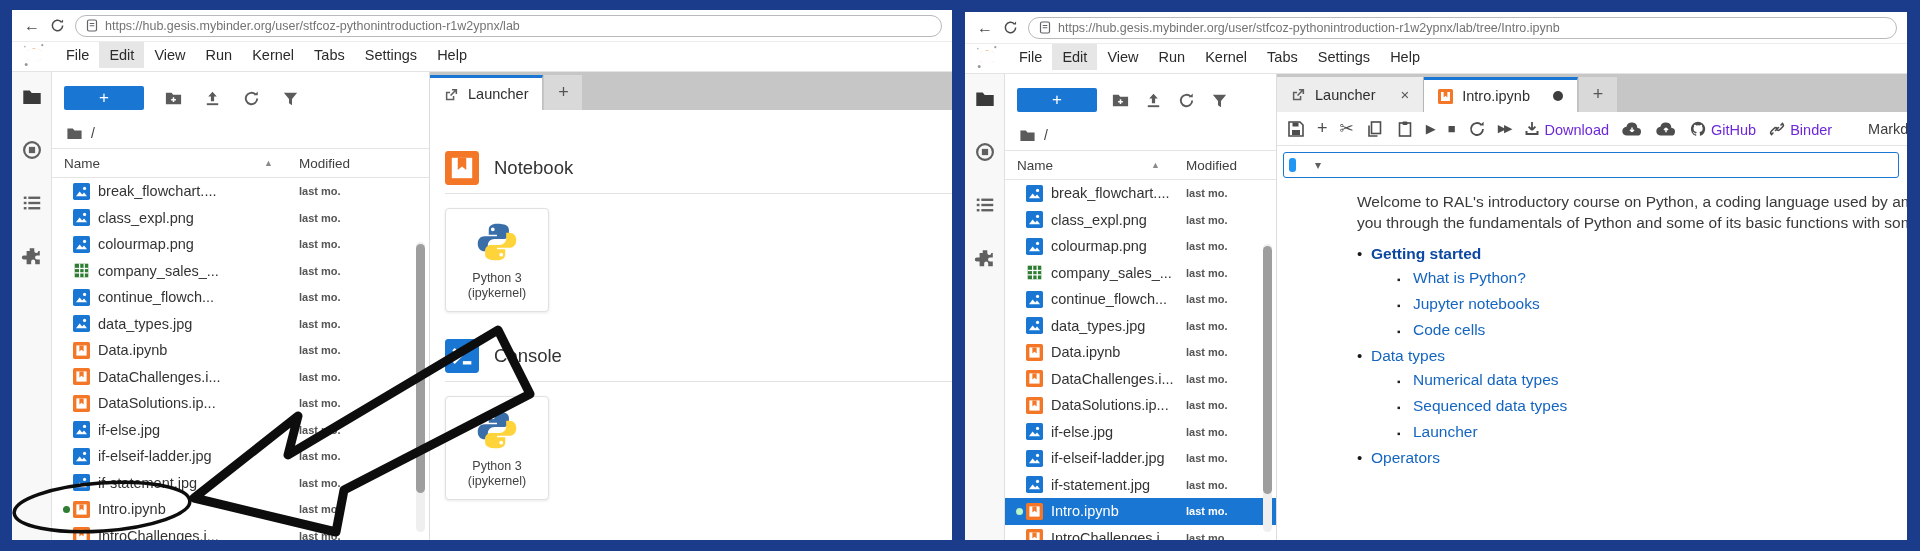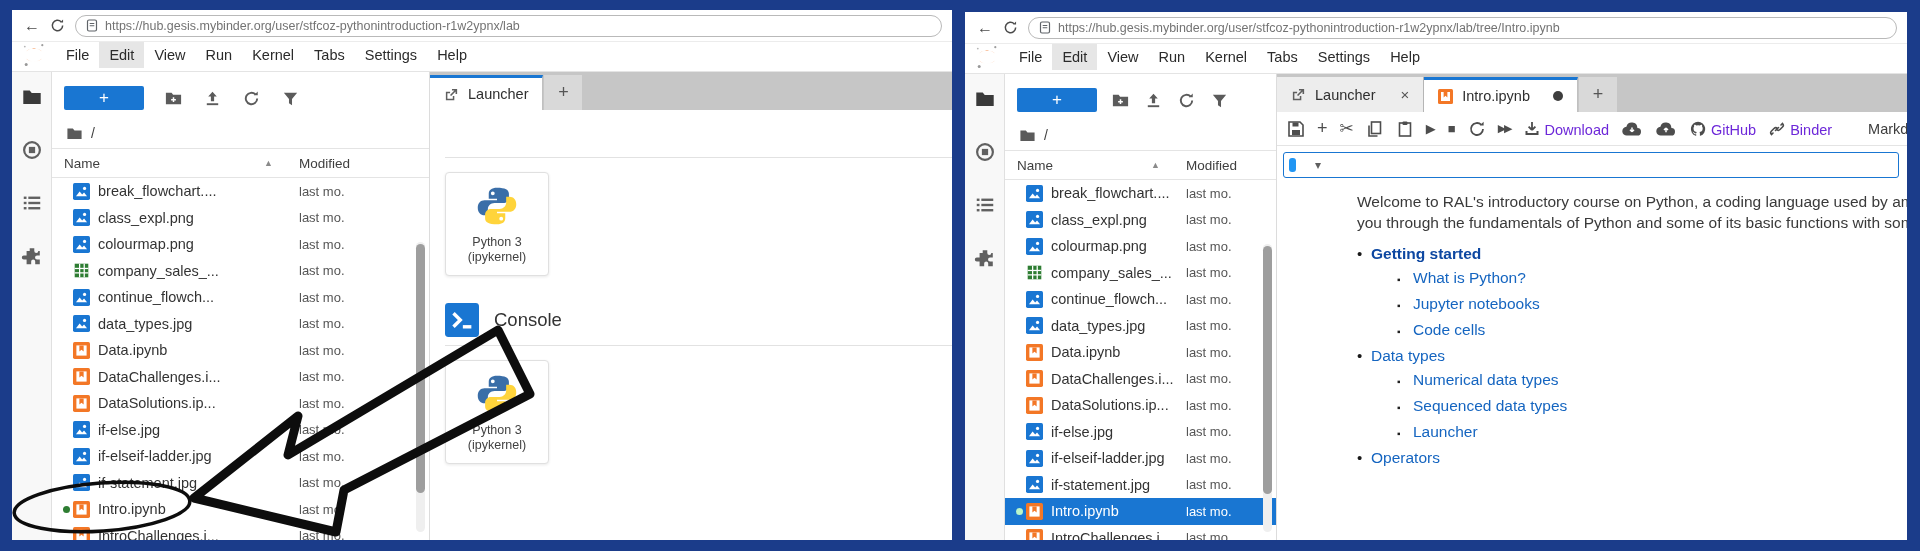--- a/index.html
+++ b/index.html
@@ -49,21 +49,21 @@
   #left-window  .col-modified { width:130px; }
   #right-window .col-modified { width:90px; }
   .fb-list { flex:1; overflow:hidden; }
   .file-row { height:26.5px; display:flex; align-items:center; padding-left:8px; font-size:14.5px; color:#333; cursor:pointer; }
   .row-dot { width:13px; flex:none; display:flex; align-items:center; justify-content:center; }
   .row-dot i { width:7px; height:7px; border-radius:50%; background:transparent; }
   .file-row.running .row-dot i { background:#2e7d32; }
   .file-row.selected.running .row-dot i { background:#b9f6ca; }
   .file-icon { width:17px; height:17px; margin-right:8px; flex:none; }
   .file-name { flex:1; white-space:nowrap; overflow:hidden; }
-  .file-mod { font-size:13px; color:#555; flex:none; }
+  .file-mod { font-size:11px; color:#555; flex:none;font-weight:bold; }
   #left-window  .file-mod { width:130px; }
   #right-window .file-mod { width:90px; }
   .file-row.selected { background:#1976d2; color:#fff; }
   .file-row.selected .file-mod { color:#fff; }
   .fb-scrollbar { position:absolute; right:4px; top:170px; bottom:8px; width:9px; background:#efefef; border-radius:5px; }
   .fb-thumb { position:absolute; top:2px; left:0; width:100%; height:86%; background:#9e9e9e; border-radius:5px; }
 
   
   .main-area { flex:1; display:flex; flex-direction:column; overflow:hidden; position:relative; }
   .tab-bar { height:38px; background:#c6c6c6; display:flex; align-items:flex-end; flex:none; }
@@ -385,20 +385,28 @@
         <div class="tab active">
           <svg class="tab-icon" viewBox="0 0 16 16">
               <path d="M2 5v9h9V9.5h-1.6v2.9H3.6V6.6h2.9V5z" fill="#5f5f5f"></path>
               <path d="M8.5 2H14v5.5h-1.7V4.9L7.6 9.6 6.4 8.4l4.7-4.7H8.5z" fill="#5f5f5f"></path>
             </svg>
           <span>Launcher</span>
         </div>
         <div class="plus-tab">+</div>
       </div>
       <div class="launcher">
+        <div class="launcher-section">
+          <svg class="section-icon" viewBox="0 0 20 20">
+              <rect width="20" height="20" rx="2" fill="#f37726"></rect>
+              <rect x="4" y="4" width="12" height="12" fill="#fff"></rect>
+              <path d="M7.5 4v7.2l2.5-2.1 2.5 2.1V4z" fill="#f37726"></path>
+            </svg>
+          <span class="section-label">Notebook</span>
+        </div>
         <hr>
         <div class="kernel-card">
           <svg width="44" height="44" viewBox="0 0 48 48">
             <path fill="#3a6ea8" d="M24 4c-6 0-9 2.6-9 6.6V16h9v1.8H10.3C6.3 17.8 3 20.8 3 26s3.3 8.2 7.3 8.2H14v-6.4c0-4 3.2-7 7.2-7h9.6c3.3 0 6.2-2.8 6.2-6.2v-4C37 6.2 33 4 24 4zm-4.6 4.1a2.1 2.1 0 1 1 0 4.2 2.1 2.1 0 0 1 0-4.2z"></path>
             <path fill="#ffd43b" d="M24 44c6 0 9-2.6 9-6.6V32h-9v-1.8h13.7c4 0 7.3-3 7.3-8.2s-3.3-8.2-7.3-8.2H34v6.4c0 4-3.2 7-7.2 7h-9.6C13.9 27.2 11 30 11 33.4v4C11 41.8 15 44 24 44zm4.6-4.1a2.1 2.1 0 1 1 0-4.2 2.1 2.1 0 0 1 0 4.2z"></path>
           </svg>
           <div class="kernel-label">
             <div>Python 3</div>
             <div>(ipykernel)</div>
           </div>

